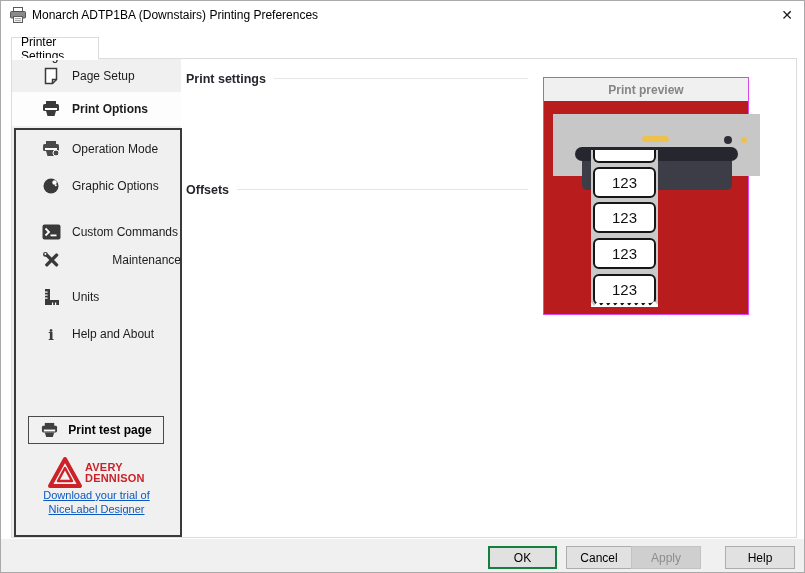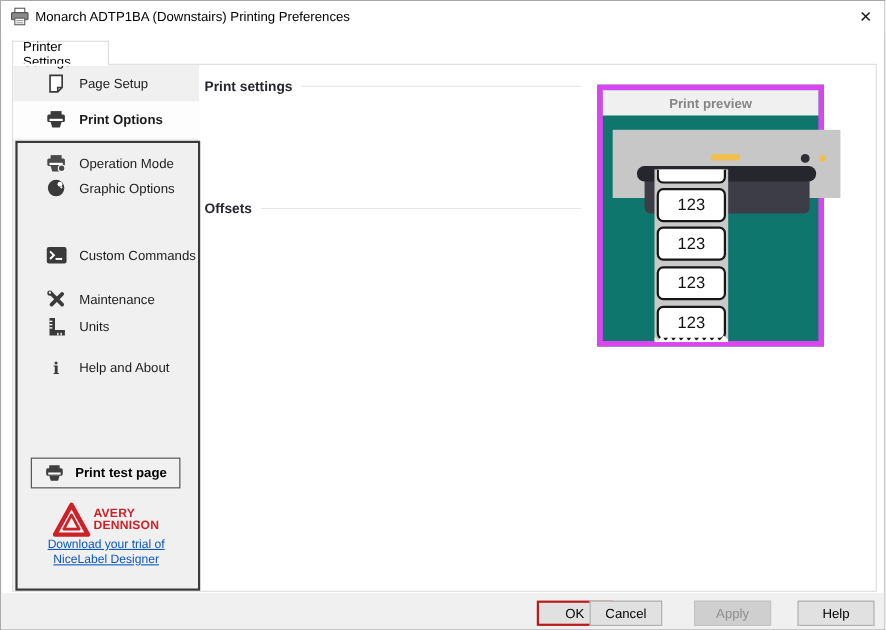--- a/index.html
+++ b/index.html
@@ -62,40 +62,40 @@
   .spin.disabled .tri-dn{border-top-color:#b5b5b5;}
 
   
   .split-btn{width:33px;height:23px;border:1px solid #a5a5a5;background:#fff;display:flex;align-items:center;
     justify-content:center;gap:3px;cursor:pointer;}
 
   
   .checkbox{width:13px;height:13px;border:1px solid #4d4d4d;background:#fff;cursor:pointer;}
 
   
-  .preview{left:542px;top:76px;width:206px;height:238px;border:5px solid #d946ef;background:#0f766e;z-index:2;}
+  .preview{left:542px;top:76px;width:206px;height:238px;border:1px solid #d946ef;background:#b91c1c;z-index:2;}
   .preview-head{position:absolute;left:0;top:0;width:100%;height:23px;background:#f0f0f0;display:flex;
     align-items:center;justify-content:center;font-weight:bold;color:#858585;}
   .pr-body{position:absolute;left:9px;top:36px;width:207px;height:62px;background:#c7c7c7;z-index:1;}
   .pr-ybar{position:absolute;left:98px;top:58px;width:27px;height:6px;border-radius:3px;background:#efc04d;z-index:2;}
   .pr-bdot{position:absolute;left:180px;top:58px;width:8px;height:8px;border-radius:50%;background:#2d2d36;z-index:2;}
   .pr-ydot{position:absolute;left:197px;top:59px;width:6px;height:6px;border-radius:50%;background:#efc04d;z-index:2;}
   .pr-cover{position:absolute;left:38px;top:80px;width:150px;height:32px;background:#3d3d48;border-radius:0 0 5px 5px;z-index:2;}
   .pr-slot{position:absolute;left:31px;top:69px;width:163px;height:14px;border-radius:7px;background:#26262f;z-index:3;}
   .pr-strip{position:absolute;left:47px;top:72px;width:67px;height:157px;background:#c9c9c9;z-index:4;}
   .pr-label{position:absolute;left:2px;width:63px;height:31px;background:#fff;border:2px solid #161616;border-radius:6px;
     display:flex;align-items:center;justify-content:center;font-size:15px;color:#111;}
   .pr-label.partial{top:0;height:13px;border-top:none;border-radius:0 0 6px 6px;}
   .pr-tear{position:absolute;left:0;bottom:0;z-index:6;}
 
   
   .footer{left:0;top:538px;width:100%;height:35px;background:#f0f0f0;}
   .fbtn{position:absolute;top:545px;height:23px;background:#e1e1e1;border:1px solid #adadad;display:flex;
     align-items:center;justify-content:center;font-size:12px;cursor:pointer;}
-  .fbtn.default{border:2px solid #b91c1c;}
+  .fbtn.default{border:2px solid #15803d;}
   .fbtn.disabled{background:#cfcfcf;border:1px solid #c3c3c3;color:#8e8e8e;cursor:default;}
 </style>
 </head>
 <body>
 
 <div class="stage">
 
   <div class="abs titlebar">
     <svg class="abs" style="left:8px;top:5px;" width="18" height="18" viewBox="0 0 18 18">
       <rect x="4.5" y="1.5" width="9" height="4" fill="#fff" stroke="#5a5a5a"></rect>
@@ -146,21 +146,21 @@
           <rect x="5" y="1" width="10" height="4" fill="#4a4a4a"></rect>
           <rect x="2" y="4" width="16" height="7" rx="1.5" fill="#4a4a4a"></rect>
           <rect x="4" y="8" width="12" height="2" fill="#fff"></rect>
           <path d="M5 11 h10 l-1.5 5 h-7 z" fill="#4a4a4a"></path>
           <circle cx="15" cy="13" r="3" fill="#4a4a4a" stroke="#fff"></circle>
         </svg>
     </span>
     <span>Operation Mode</span>
   </div>
 
-  <div class="abs side-item" style="top:155px;text-align:center;">
+  <div class="abs side-item" style="top:170px;text-align:center;">
     <span class="side-icon">
       <svg width="18" height="18" viewBox="0 0 18 18">
           <circle cx="9" cy="9" r="7.5" fill="#3a3a3a"></circle>
           <circle cx="12.5" cy="5.5" r="2.2" fill="#fff"></circle>
           <circle cx="13.8" cy="8.3" r="1" fill="#fff"></circle>
         </svg>
     </span>
     <span>Graphic Options</span>
   </div>
 
@@ -168,21 +168,21 @@
     <span class="side-icon">
       <svg width="19" height="16" viewBox="0 0 19 16">
           <rect x="0.5" y="0.5" width="18" height="15" rx="2" fill="#3a3a3a"></rect>
           <path d="M3.5 4.5 L7 8 L3.5 11.5" fill="none" stroke="#fff" stroke-width="1.8"></path>
           <rect x="8.5" y="10.5" width="6" height="1.8" fill="#fff"></rect>
         </svg>
     </span>
     <span>Custom Commands</span>
   </div>
 
-  <div class="abs side-item" style="top:256px;">
+  <div class="abs side-item" style="top:244px;justify-content:space-between;">
     <span class="side-icon">
       <svg width="18" height="18" viewBox="0 0 18 18">
           <rect x="8" y="0.5" width="3.4" height="17" rx="1.6" fill="#3a3a3a" transform="rotate(45 9.7 9)"></rect>
           <rect x="8" y="0.5" width="3.4" height="17" rx="1.6" fill="#3a3a3a" transform="rotate(-45 9.7 9)"></rect>
           <circle cx="3.4" cy="3.4" r="2.4" fill="#3a3a3a"></circle>
           <circle cx="3.4" cy="3.1" r="1" fill="#fff"></circle>
         </svg>
     </span>
     <span>Maintenance</span>
   </div>
@@ -410,17 +410,17 @@
       <div class="pr-label" style="top:88px;">123</div>
       <div class="pr-label" style="top:124px;">123</div>
       <svg class="pr-tear" width="67" height="9" viewBox="0 0 67 9">
         <path d="M0,9 L0,4 L3,8 L7,3 L10,8 L14,3 L17,8 L21,3 L24,8 L28,3 L31,8 L35,3 L38,8 L42,3 L45,8 L49,3 L52,8 L56,3 L59,8 L63,3 L67,7 L67,9 Z" fill="#fff"></path>
       </svg>
     </div>
   </div>
 
   <div class="abs footer"></div>
   <div class="fbtn default" style="left:487px;width:69px;">OK</div>
-  <div class="fbtn" style="left:535px;width:66px;">Cancel</div>
+  <div class="fbtn" style="left:565px;width:66px;">Cancel</div>
   <div class="fbtn disabled" style="left:630px;width:70px;">Apply</div>
   <div class="fbtn" style="left:724px;width:70px;">Help</div>
 
 </div>
 
 </body></html>

